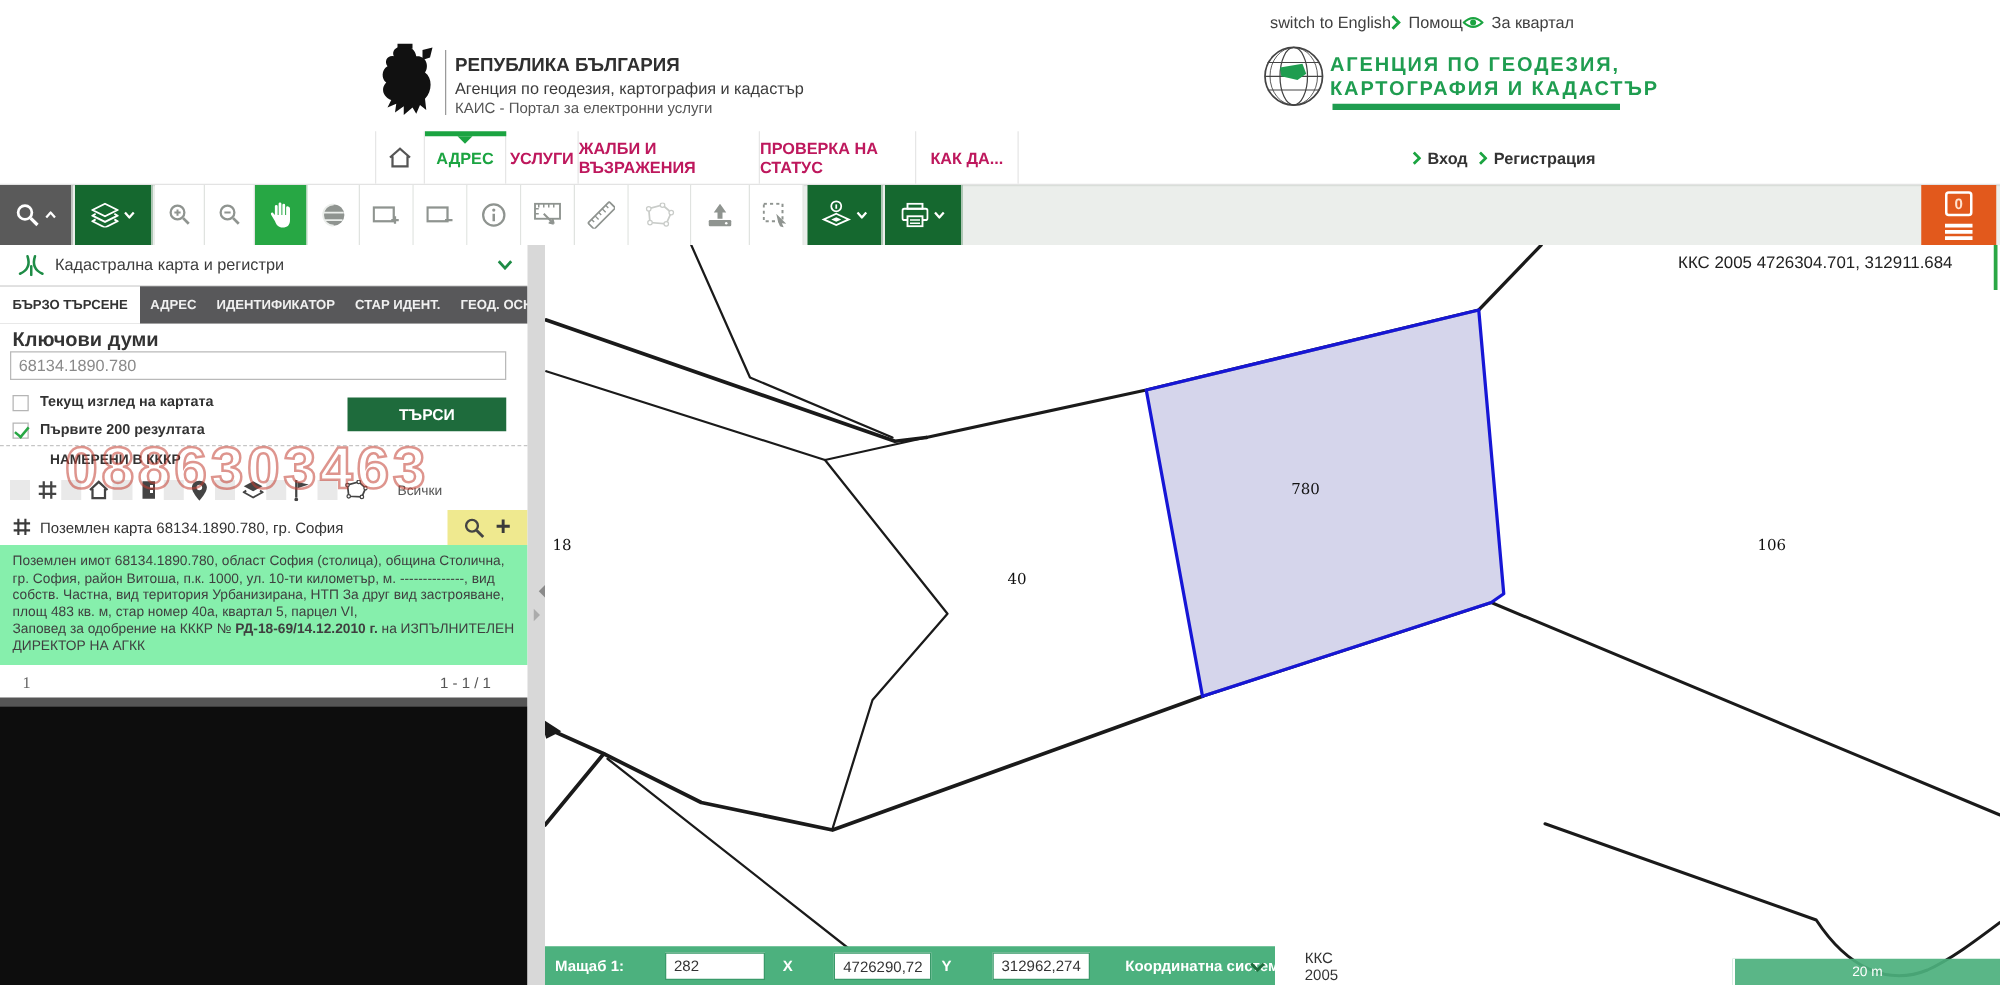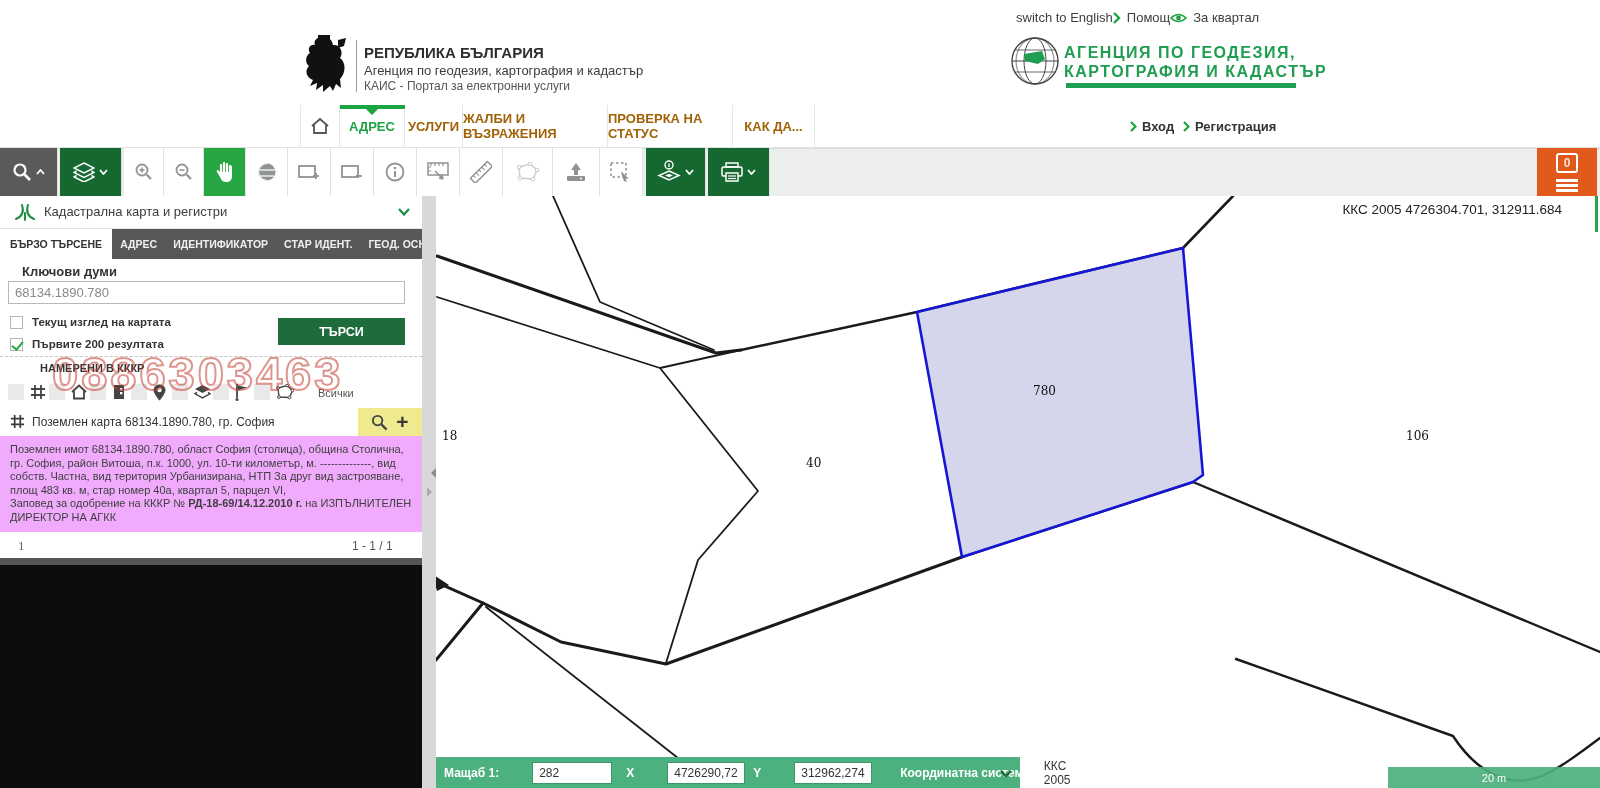--- a/index.html
+++ b/index.html
@@ -18,21 +18,21 @@
   .hdr-rep   { left:364px; top:44px; font-size:15px; font-weight:bold; color:#2f2f2f; }
   .hdr-ag    { left:364px; top:63px; font-size:13px; color:#3c3c3c; }
   .hdr-kais  { left:364px; top:79px; font-size:12px; color:#555; }
   .logo2-l1  { left:1064px; top:44px; font-size:16px; font-weight:bold; color:#1f9d50; letter-spacing:1.5px; }
   .logo2-l2  { left:1064px; top:63px; font-size:16px; font-weight:bold; color:#1f9d50; letter-spacing:1.5px; }
   .logo2-bar { left:1066px; top:83px; width:230px; height:5px; background:#1f9d50; }
 
   
   .navrow { left:0; top:105px; width:1600px; height:43px; background:#fff; border-bottom:1px solid #e3e3e3; }
   .nav-item { position:absolute; top:105px; height:42px; display:flex; align-items:center;
-              justify-content:center; font-size:13px; font-weight:bold; color:#a16207;
+              justify-content:center; font-size:13px; font-weight:bold; color:#be185d;
               border-right:1px solid #e6e6e6; cursor:pointer; }
   .nav-item.first { border-left:1px solid #e6e6e6; }
   .nav-item.active { color:#1ba441; }
   .nav-ind { left:340px; top:105px; width:65px; height:4px; background:#1ba441; }
   .nav-ind:after { content:""; position:absolute; left:26px; top:4px; border:6px solid transparent;
                    border-top-color:#1ba441; border-bottom:0; }
   .authlinks { top:119px; display:flex; align-items:center; gap:5px; font-size:13px;
                font-weight:bold; color:#333; cursor:pointer; }
 
   
@@ -49,21 +49,21 @@
   .cartline { position:absolute; left:19px; width:22px; height:3px; background:#fff; }
 
   
   .p-head { left:0; top:196px; width:422px; height:33px; background:#fff; border-bottom:1px solid #e2e2e2; }
   .p-title { left:44px; top:204px; font-size:13px; color:#3c3c3c; }
   .p-tabs { left:0; top:229px; width:422px; height:30px; background:#58585a; display:flex; align-items:stretch; }
   .p-tab { display:flex; align-items:center; padding:0 8px; font-size:10.5px; font-weight:bold;
            color:#f0f0f0; cursor:pointer; white-space:nowrap; }
   .p-tab.active { background:#fff; color:#333; padding:0 10px; }
   .p-form { left:0; top:259px; width:422px; height:97px; background:#fff; }
-  .kw-label { left:22px; top:264px; font-size:13px; font-weight:bold; color:#333; }
+  .kw-label { left:10px; top:264px; font-size:16px; font-weight:bold; color:#333; }
   .kw-input { left:8px; top:281px; width:397px; height:23px; border:1px solid #b9b9b9; font-size:13px;
               color:#8a8a8a; padding:0 6px; font-family:"Liberation Sans",sans-serif; }
   .cb { position:absolute; width:13px; height:13px; border:1px solid #b5b5b5; background:#fff; }
   .cb.checked:after { content:""; position:absolute; left:3px; top:0px; width:5px; height:9px;
                       border:solid #27a744; border-width:0 2px 2px 0; transform:rotate(40deg); }
   .cb-label { position:absolute; font-size:11.5px; font-weight:bold; color:#333; }
   .search-btn { left:278px; top:318px; width:127px; height:27px; background:#1e6b3c; color:#fff;
                 font-size:12.5px; font-weight:bold; display:flex; align-items:center; justify-content:center;
                 cursor:pointer; }
   .dashsep { left:0; top:356px; width:422px; border-top:1px dashed #c5c5c5; }
@@ -71,21 +71,21 @@
   .wmark { left:52px; top:346px; font-size:47px; font-weight:bold; letter-spacing:3px; color:transparent;
            -webkit-text-stroke:2px rgba(195,62,50,0.55); pointer-events:none; z-index:5; }
   .chip { position:absolute; top:384px; width:16px; height:16px; background:#e9e9e9; cursor:pointer; }
   .ficon { position:absolute; top:384px; color:#4a4a4a; cursor:pointer; }
   .all-lbl { left:318px; top:387px; font-size:11px; color:#555; cursor:pointer; }
   .res-row { left:0; top:408px; width:422px; height:28px; background:#fff; }
   .res-title { left:32px; top:415px; font-size:12px; color:#333; }
   .res-actions { left:358px; top:408px; width:64px; height:28px; background:#efe98f; display:flex;
                  align-items:center; justify-content:center; gap:8px; color:#444; }
   .plus { font-size:21px; font-weight:bold; color:#3a3a3a; line-height:20px; cursor:pointer; }
-  .res-box { left:0; top:436px; width:422px; height:96px; background:#f0abfc; padding:7px 10px;
+  .res-box { left:0; top:436px; width:422px; height:96px; background:#86efac; padding:7px 10px;
              font-size:11px; line-height:13.6px; color:#3f3f3f; }
   .pag-num { left:18px; top:538px; font-size:13px; color:#666; font-family:"Liberation Serif",serif; }
   .pag-range { left:352px; top:539px; font-size:12px; color:#555; }
   .p-darkbar { left:0; top:558px; width:422px; height:7px; background:#555; }
   .p-black { left:0; top:565px; width:422px; height:223px; background:#0d0d0d; }
 
   
   .strip { left:422px; top:196px; width:14px; height:592px; background:#d8d8d8; }
   .tri-l { left:426px; top:468px; width:0; height:0; border:5px solid transparent; border-right-color:#8a8a8a; cursor:pointer; }
   .tri-r { left:427px; top:487px; width:0; height:0; border:5px solid transparent; border-left-color:#ababab; cursor:pointer; }

